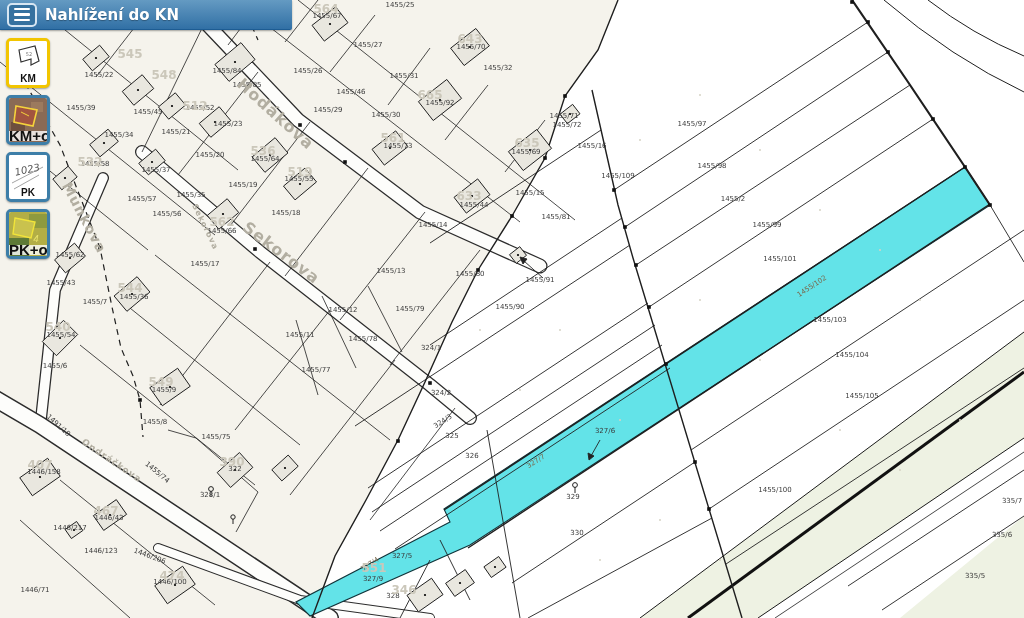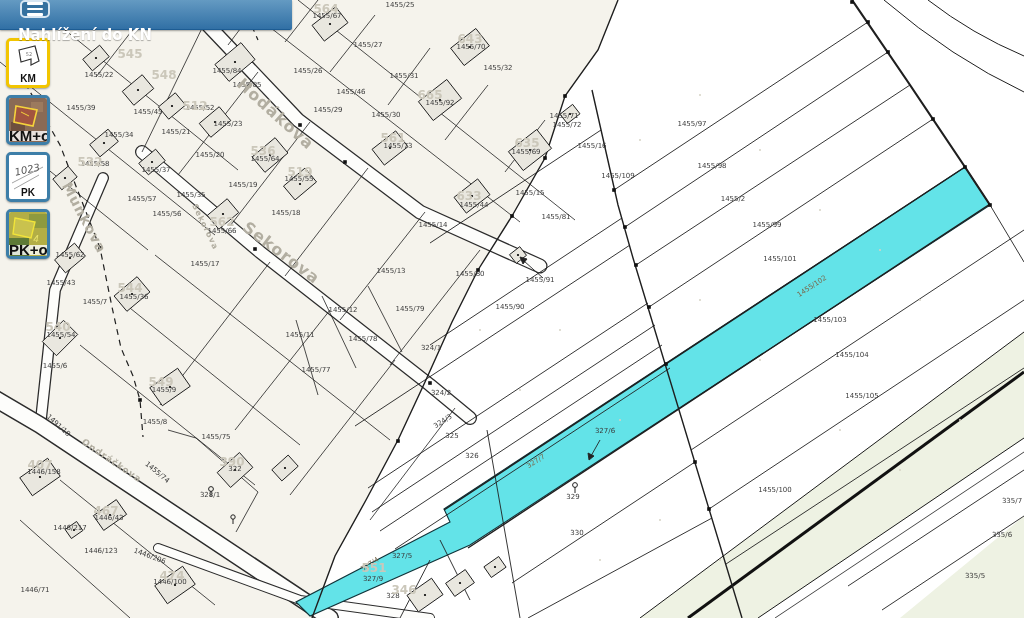--- a/index.html
+++ b/index.html
@@ -3,22 +3,22 @@
 <meta charset="utf-8">
 <style>
   html,body{margin:0;padding:0;background:#e8e8e8;font-family:"DejaVu Sans",sans-serif;}
   .stage{position:relative;width:1024px;height:618px;overflow:hidden;background:#fff;}
   .stage svg{position:absolute;left:0;top:0;}
 
   
   .hdr{position:absolute;left:0;top:0;width:292px;height:30px;z-index:20;
        background:linear-gradient(#649ac2,#3170a5);border-bottom:1px solid #1c5档;
        border-bottom:1px solid #1d5c93;box-shadow:0 1px 2px rgba(0,0,0,.35);
-       display:flex;gap:8px;padding:0 18px;box-sizing:border-box;
-       border-bottom-right-radius:2px;flex-direction:column;}
+       display:flex;align-items:center;gap:8px;padding:0 5px;box-sizing:border-box;
+       border-bottom-right-radius:2px;}
   .menu{width:30px;height:24px;margin-left:2px;background:#35719f;border:2px solid #d7e6f2;
         border-radius:5px;cursor:pointer;display:flex;flex-direction:column;justify-content:center;
         align-items:center;gap:3px;padding:0;}
   .menu i{display:block;width:16px;height:2.5px;background:#fff;border-radius:1px;}
   .title{color:#fff;font-weight:bold;font-size:15px;white-space:nowrap;text-shadow:0 1px 1px rgba(0,0,0,.3);}
   .search{display:flex;align-items:center;margin-left:2px;}
   .search input{width:104px;height:18px;border:1px solid #9ab0bf;border-radius:2px;
         font-size:11px;padding:0 5px;color:#555;outline:none;font-family:"DejaVu Sans",sans-serif;}
   .search input::placeholder{color:#999;}
   .sbtn{width:28px;height:22px;margin-left:3px;border:1px solid #2a6396;border-radius:3px;

